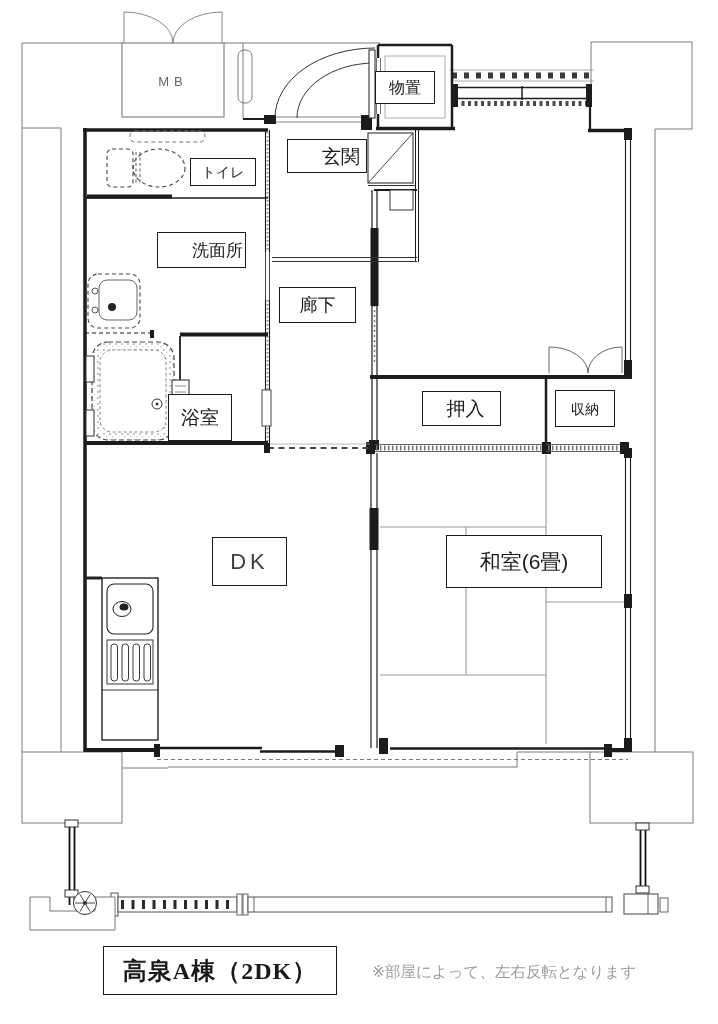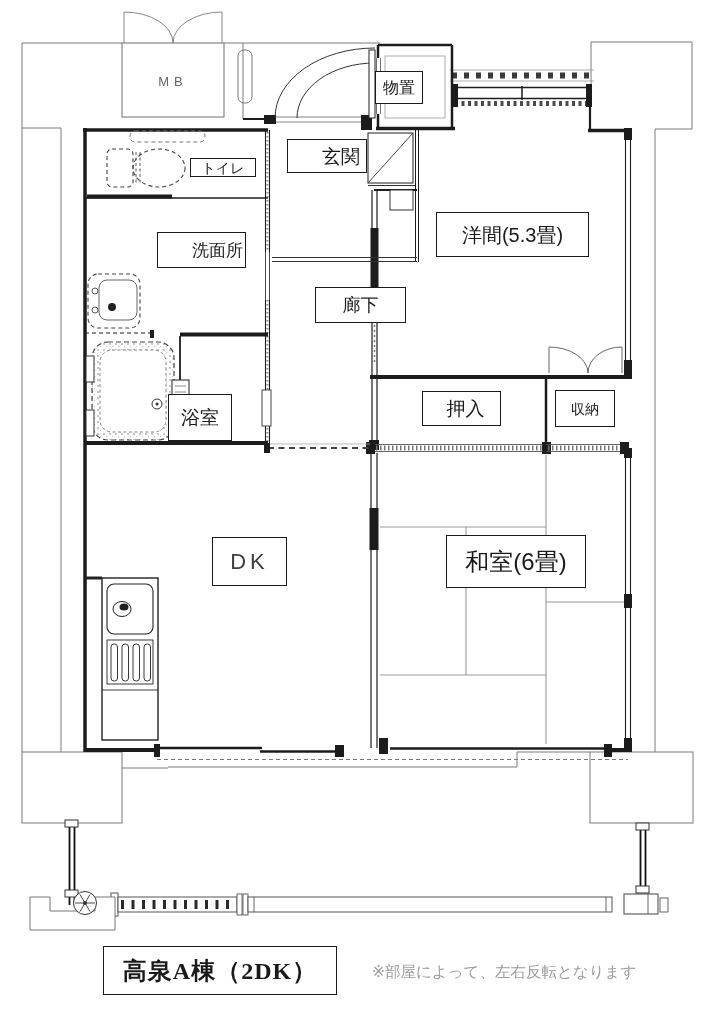--- a/index.html
+++ b/index.html
@@ -268,40 +268,39 @@
   </g>
   <g stroke="#333" fill="#fff">
     <circle cx="85" cy="903" r="11.5" stroke-width="1"></circle>
     <path d="M75,903 H95 M80,894.5 L90,911.5 M80,911.5 L90,894.5" stroke-width="0.9" fill="none"></path>
     <circle cx="85" cy="903" r="2" fill="#333" stroke="none"></circle>
   </g>
 </svg>
 
 <div class="lbl mb-lbl" style="left:128px;top:66px;width:90px;height:30px;font-size:13px;">MB</div>
 
-<div class="lbl" style="left:375px;top:71px;width:48px;height:33px;font-size:16px;">物置</div>
+<div class="lbl" style="left:375px;top:71px;width:60px;height:33px;font-size:16px;">物置</div>
 
 <div class="lbl" style="left:287px;top:139px;width:80px;height:34px;font-size:19px;padding-left:28px;">玄関</div>
 
-<div class="lbl" style="left:190px;top:158px;width:66px;height:19px;font-size:14px;">トイレ</div>
+<div class="lbl" style="left:190px;top:158px;width:66px;height:28px;font-size:14px;">トイレ</div>
 
 <div class="lbl" style="left:157px;top:232px;width:89px;height:36px;font-size:17px;padding-left:32px;">洗面所</div>
 
-<div class="lbl" style="left:279px;top:287px;width:91px;height:36px;font-size:18px;margin-left:36px;">廊下</div>
-
-<div class="lbl" style="left:436px;top:212px;width:153px;height:45px;font-size:20px;">洋間(5.3畳)</div>
+<div class="lbl" style="left:279px;top:287px;width:77px;height:36px;font-size:18px;">廊下</div>
+
 
 <div class="lbl" style="left:168px;top:394px;width:64px;height:47px;font-size:19px;">浴室</div>
 
 <div class="lbl" style="left:422px;top:391px;width:79px;height:35px;font-size:19px;padding-left:8px;">押入</div>
 
 <div class="lbl" style="left:555px;top:390px;width:60px;height:37px;font-size:14px;">収納</div>
 
 <div class="lbl" style="left:212px;top:537px;width:75px;height:49px;font-size:22px;letter-spacing:4px;color:#3d3d3d;text-align:center;">DK</div>
 
-<div class="lbl" style="left:446px;top:535px;width:140px;height:53px;font-size:24px;">和室(6畳)</div>
+<div class="lbl" style="left:446px;top:535px;width:156px;height:53px;font-size:21px;">和室(6畳)</div>
 
 
 <div class="lbl title-lbl" style="left:103px;top:946px;width:234px;height:49px;font-size:24px;">高泉A棟（2DK）</div>
 
 <div class="lbl note-lbl" style="left:372px;top:958px;width:300px;height:28px;font-size:15.5px;text-align:center;">※部屋によって、左右反転となります</div>
 
 </div>
 
 </body></html>

